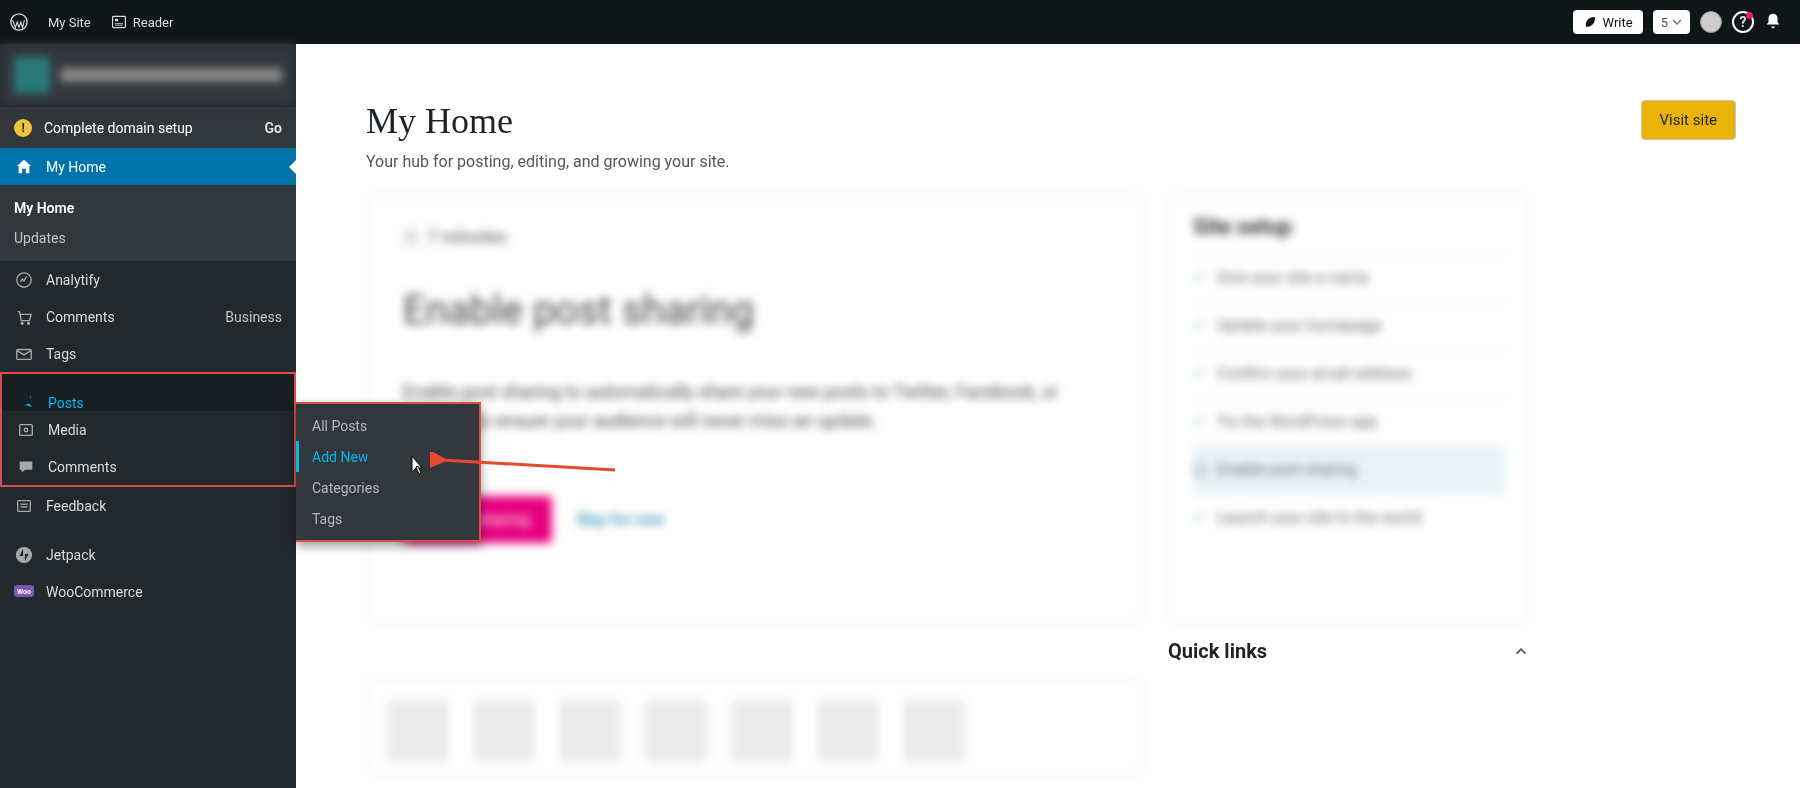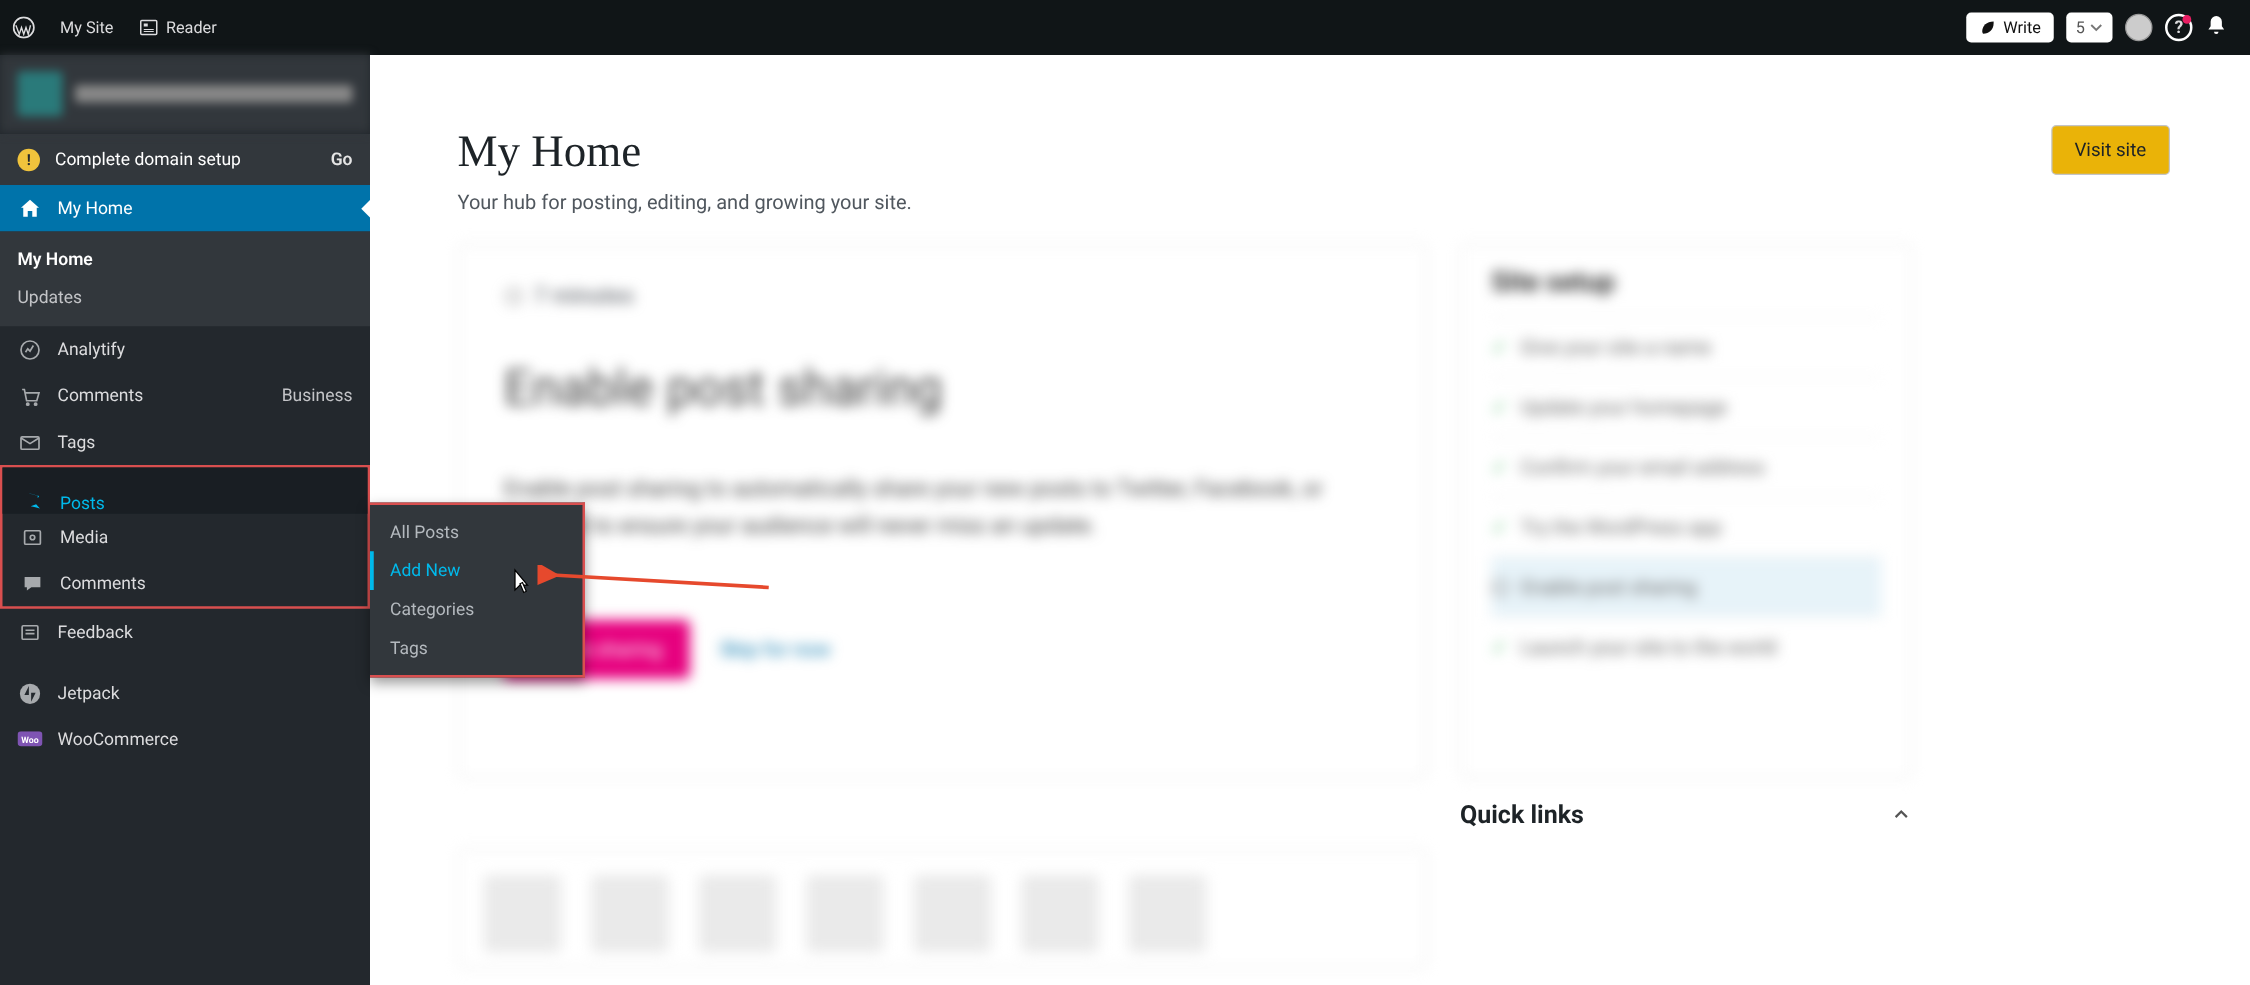--- a/index.html
+++ b/index.html
@@ -37,21 +37,21 @@
   .s-item .rt { margin-left: auto; color: #c3c4c7; }
   .s-sub { background: #32373c; padding: 8px 0; }
   .s-sub .sub-i { height: 30px; display: flex; align-items: center; padding: 0 14px; color: #c3c4c7; cursor: pointer; }
   .s-sub .sub-i.bold { color: #fff; font-weight: 600; }
   .stats-row { border-bottom: 1px dotted #555; margin: 0 14px; height: 37px; display: flex; align-items: center; gap: 12px; padding: 0; }
 
   .s-item.posts-active { background: #191e23; color: #00b9eb; align-items: flex-end; }
   .group-outline { border: 2px solid #d94f4f; }
 
   
-  .flyout { position: absolute; left: 296px; top: 402px; width: 172px; background: #32373c; box-shadow: 0 4px 10px rgba(0,0,0,.4); border: 2px solid #d94f4f; border-left: none; }
+  .flyout { position: absolute; left: 296px; top: 402px; width: 185px; background: #32373c; box-shadow: 0 4px 10px rgba(0,0,0,.4); border: 2px solid #d94f4f; border-left: none; }
   .flyout .fi { height: 31px; display: flex; align-items: center; padding: 0 16px; color: #b4b9be; font-size: 14px; cursor: pointer; }
   .flyout .fi:first-child { margin-top: 6px; }
   .flyout .fi:last-child { margin-bottom: 6px; }
   .flyout .fi.sel { color: #00b9eb; border-left: 3px solid #00b9eb; padding-left: 13px; }
 
   
   .main { flex: 1; background: #fff; padding: 56px 64px 0 70px; overflow: hidden; position: relative; }
   .mh-row { display: flex; align-items: flex-start; }
   .mh-title { font-family: Georgia, serif; font-size: 36px; color: #1d2327; font-weight: 400; }
   .mh-sub { color: #50575e; font-size: 16px; margin-top: 10px; }

